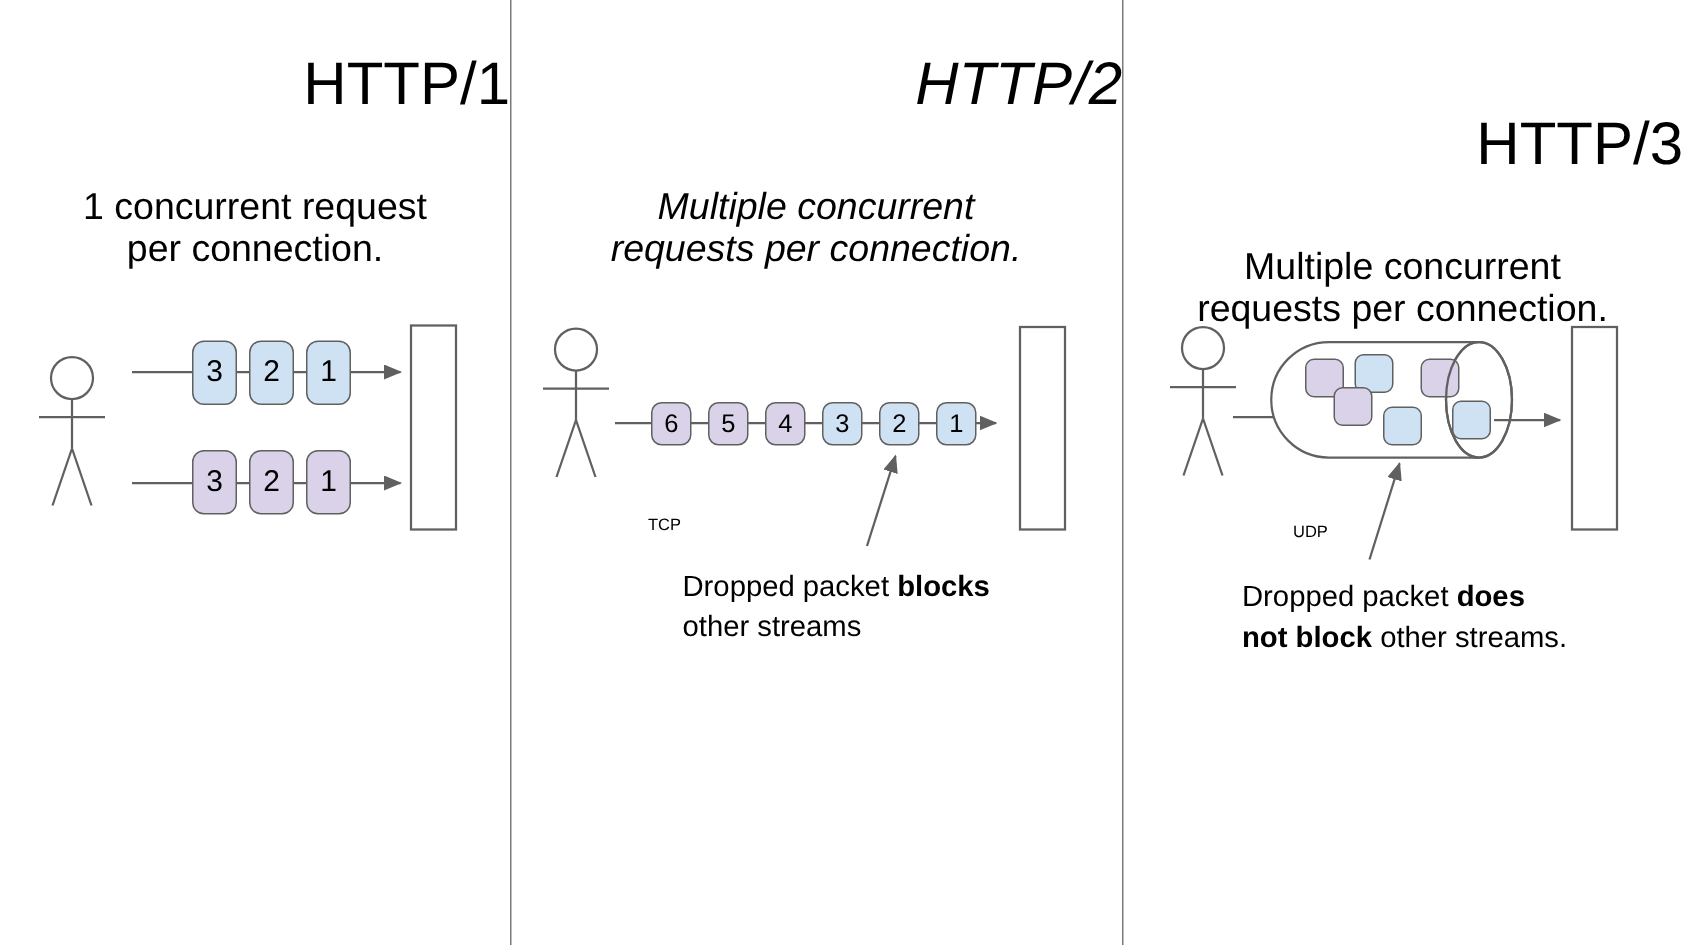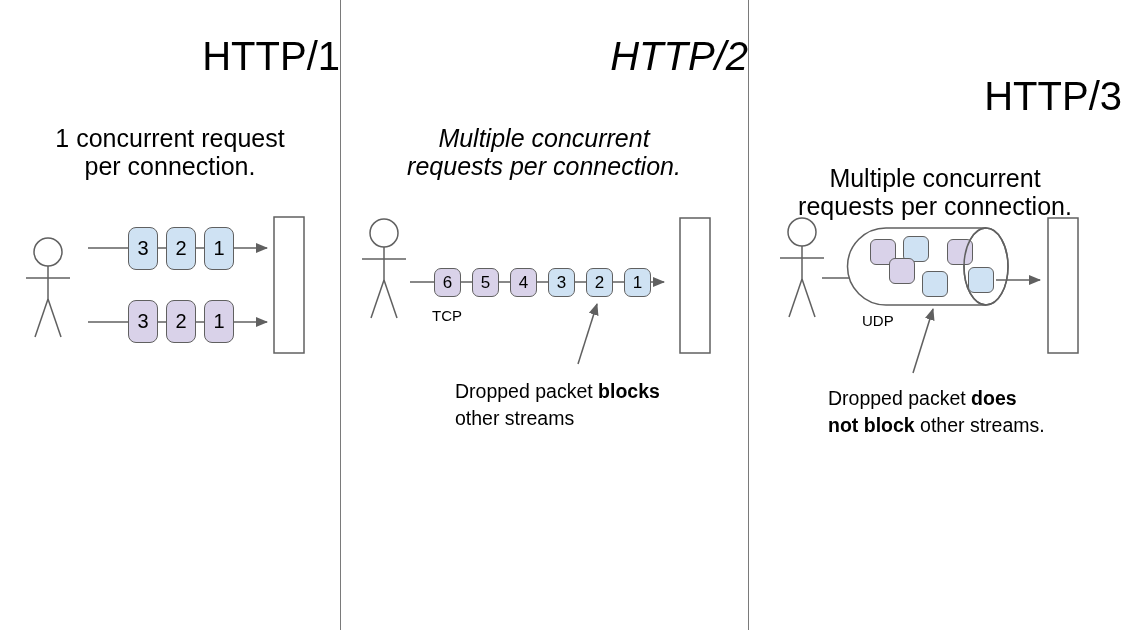--- a/index.html
+++ b/index.html
@@ -10,21 +10,21 @@
   #svg-main{z-index:1;}
   #packets-low{position:absolute;left:0;top:0;width:100%;height:100%;z-index:2;}
   #svg-overlay{z-index:3;}
   #packets-high{position:absolute;left:0;top:0;width:100%;height:100%;z-index:4;}
   .txt{position:absolute;z-index:5;}
   .col-title{top:34px;text-align:right;font-size:40px;line-height:44px;}
   .col-sub{top:124px;text-align:center;font-size:25px;line-height:28px;white-space:pre-line;}
   .t1{left:0;width:340px;} .t2{left:340px;width:408px;font-style:italic;} .t3{left:748px;width:374px;margin-top:40px;}
   .caption{font-size:19.5px;line-height:27px;}
   .caption b{font-weight:bold;}
-  .transport{font-size:15px;}
+  .transport{font-size:11px;margin-top:37px;}
   .packet{position:absolute;box-sizing:border-box;border:1.5px solid var(--stroke,#606060);
           background:#fff;display:flex;align-items:center;justify-content:center;color:#000;}
   .packet[data-color="blue"]{background:var(--packet-blue,#cfe2f3);}
   .packet[data-color="purple"]{background:var(--packet-purple,#d9d2e9);}
   .p-lg{width:30px;height:43px;border-radius:8px;font-size:20px;}
   .p-md{width:27px;height:29px;border-radius:7px;font-size:17px;}
   .p-sm{width:26px;height:26px;border-radius:6px;}
   .ln{stroke:var(--stroke,#606060);stroke-width:1.5;fill:none;}
   .ah{fill:var(--stroke,#606060);}
   .server{fill:#fff;stroke:var(--stroke,#606060);stroke-width:1.5;}

